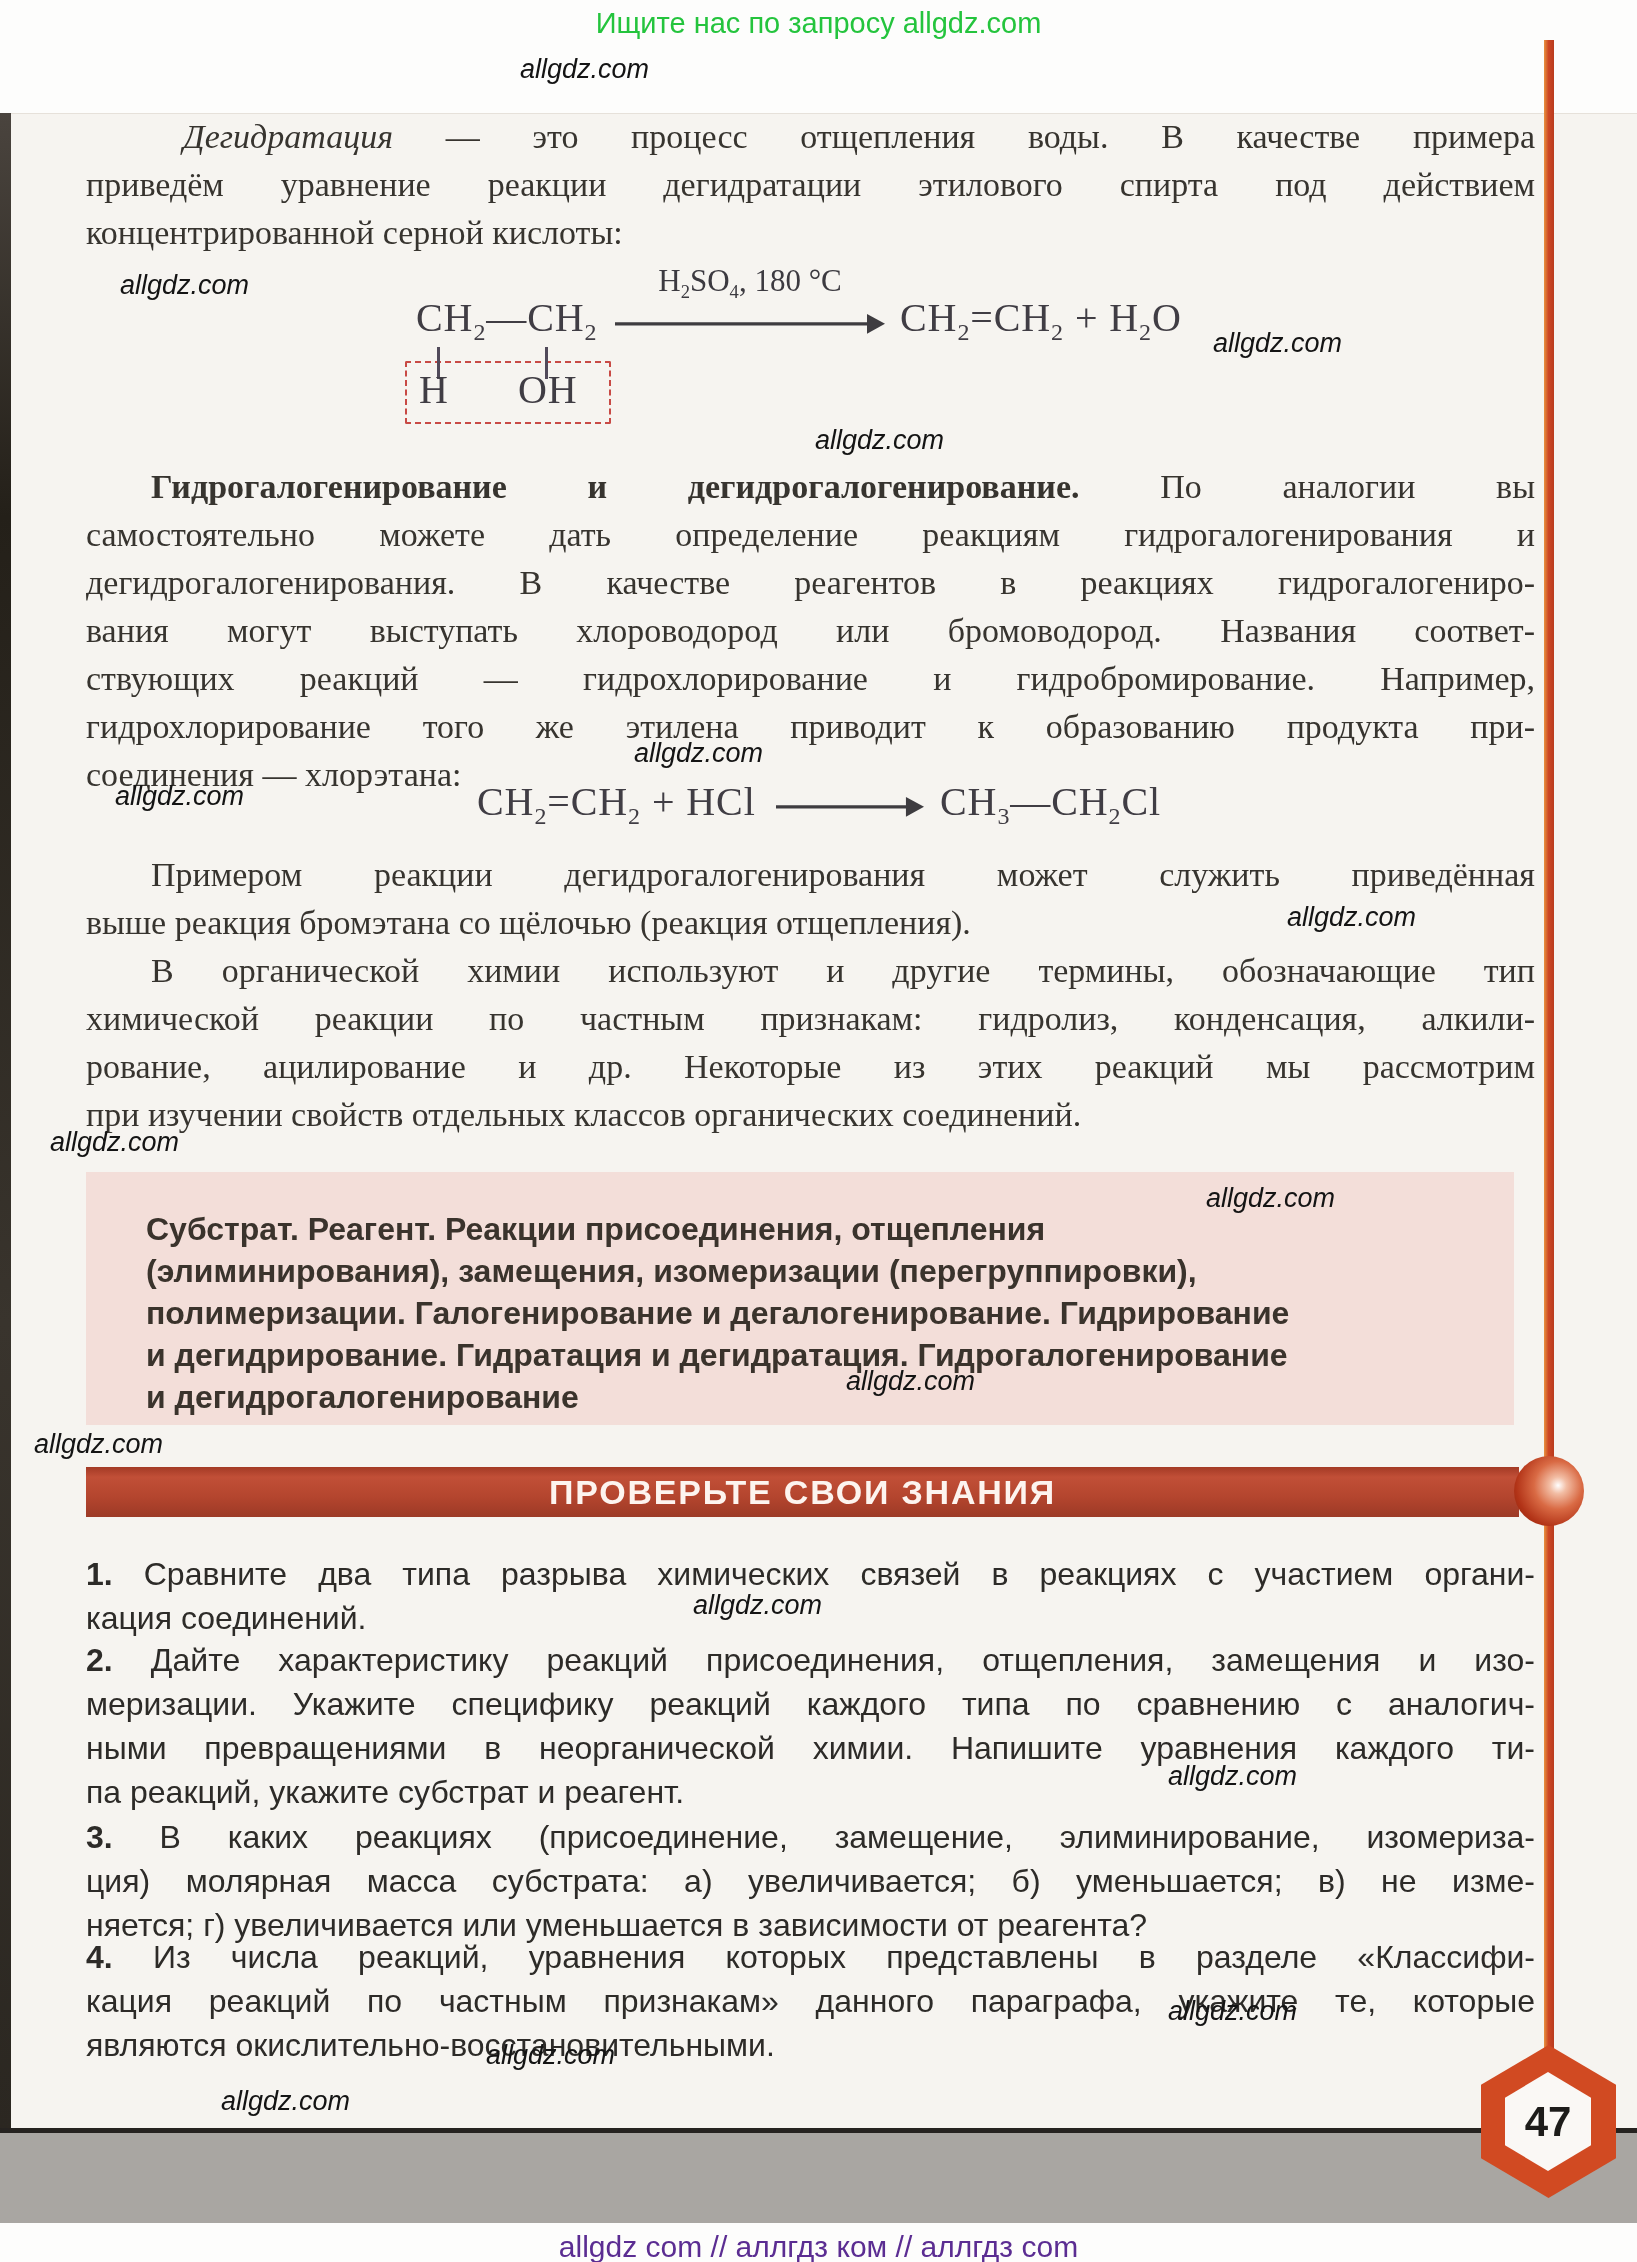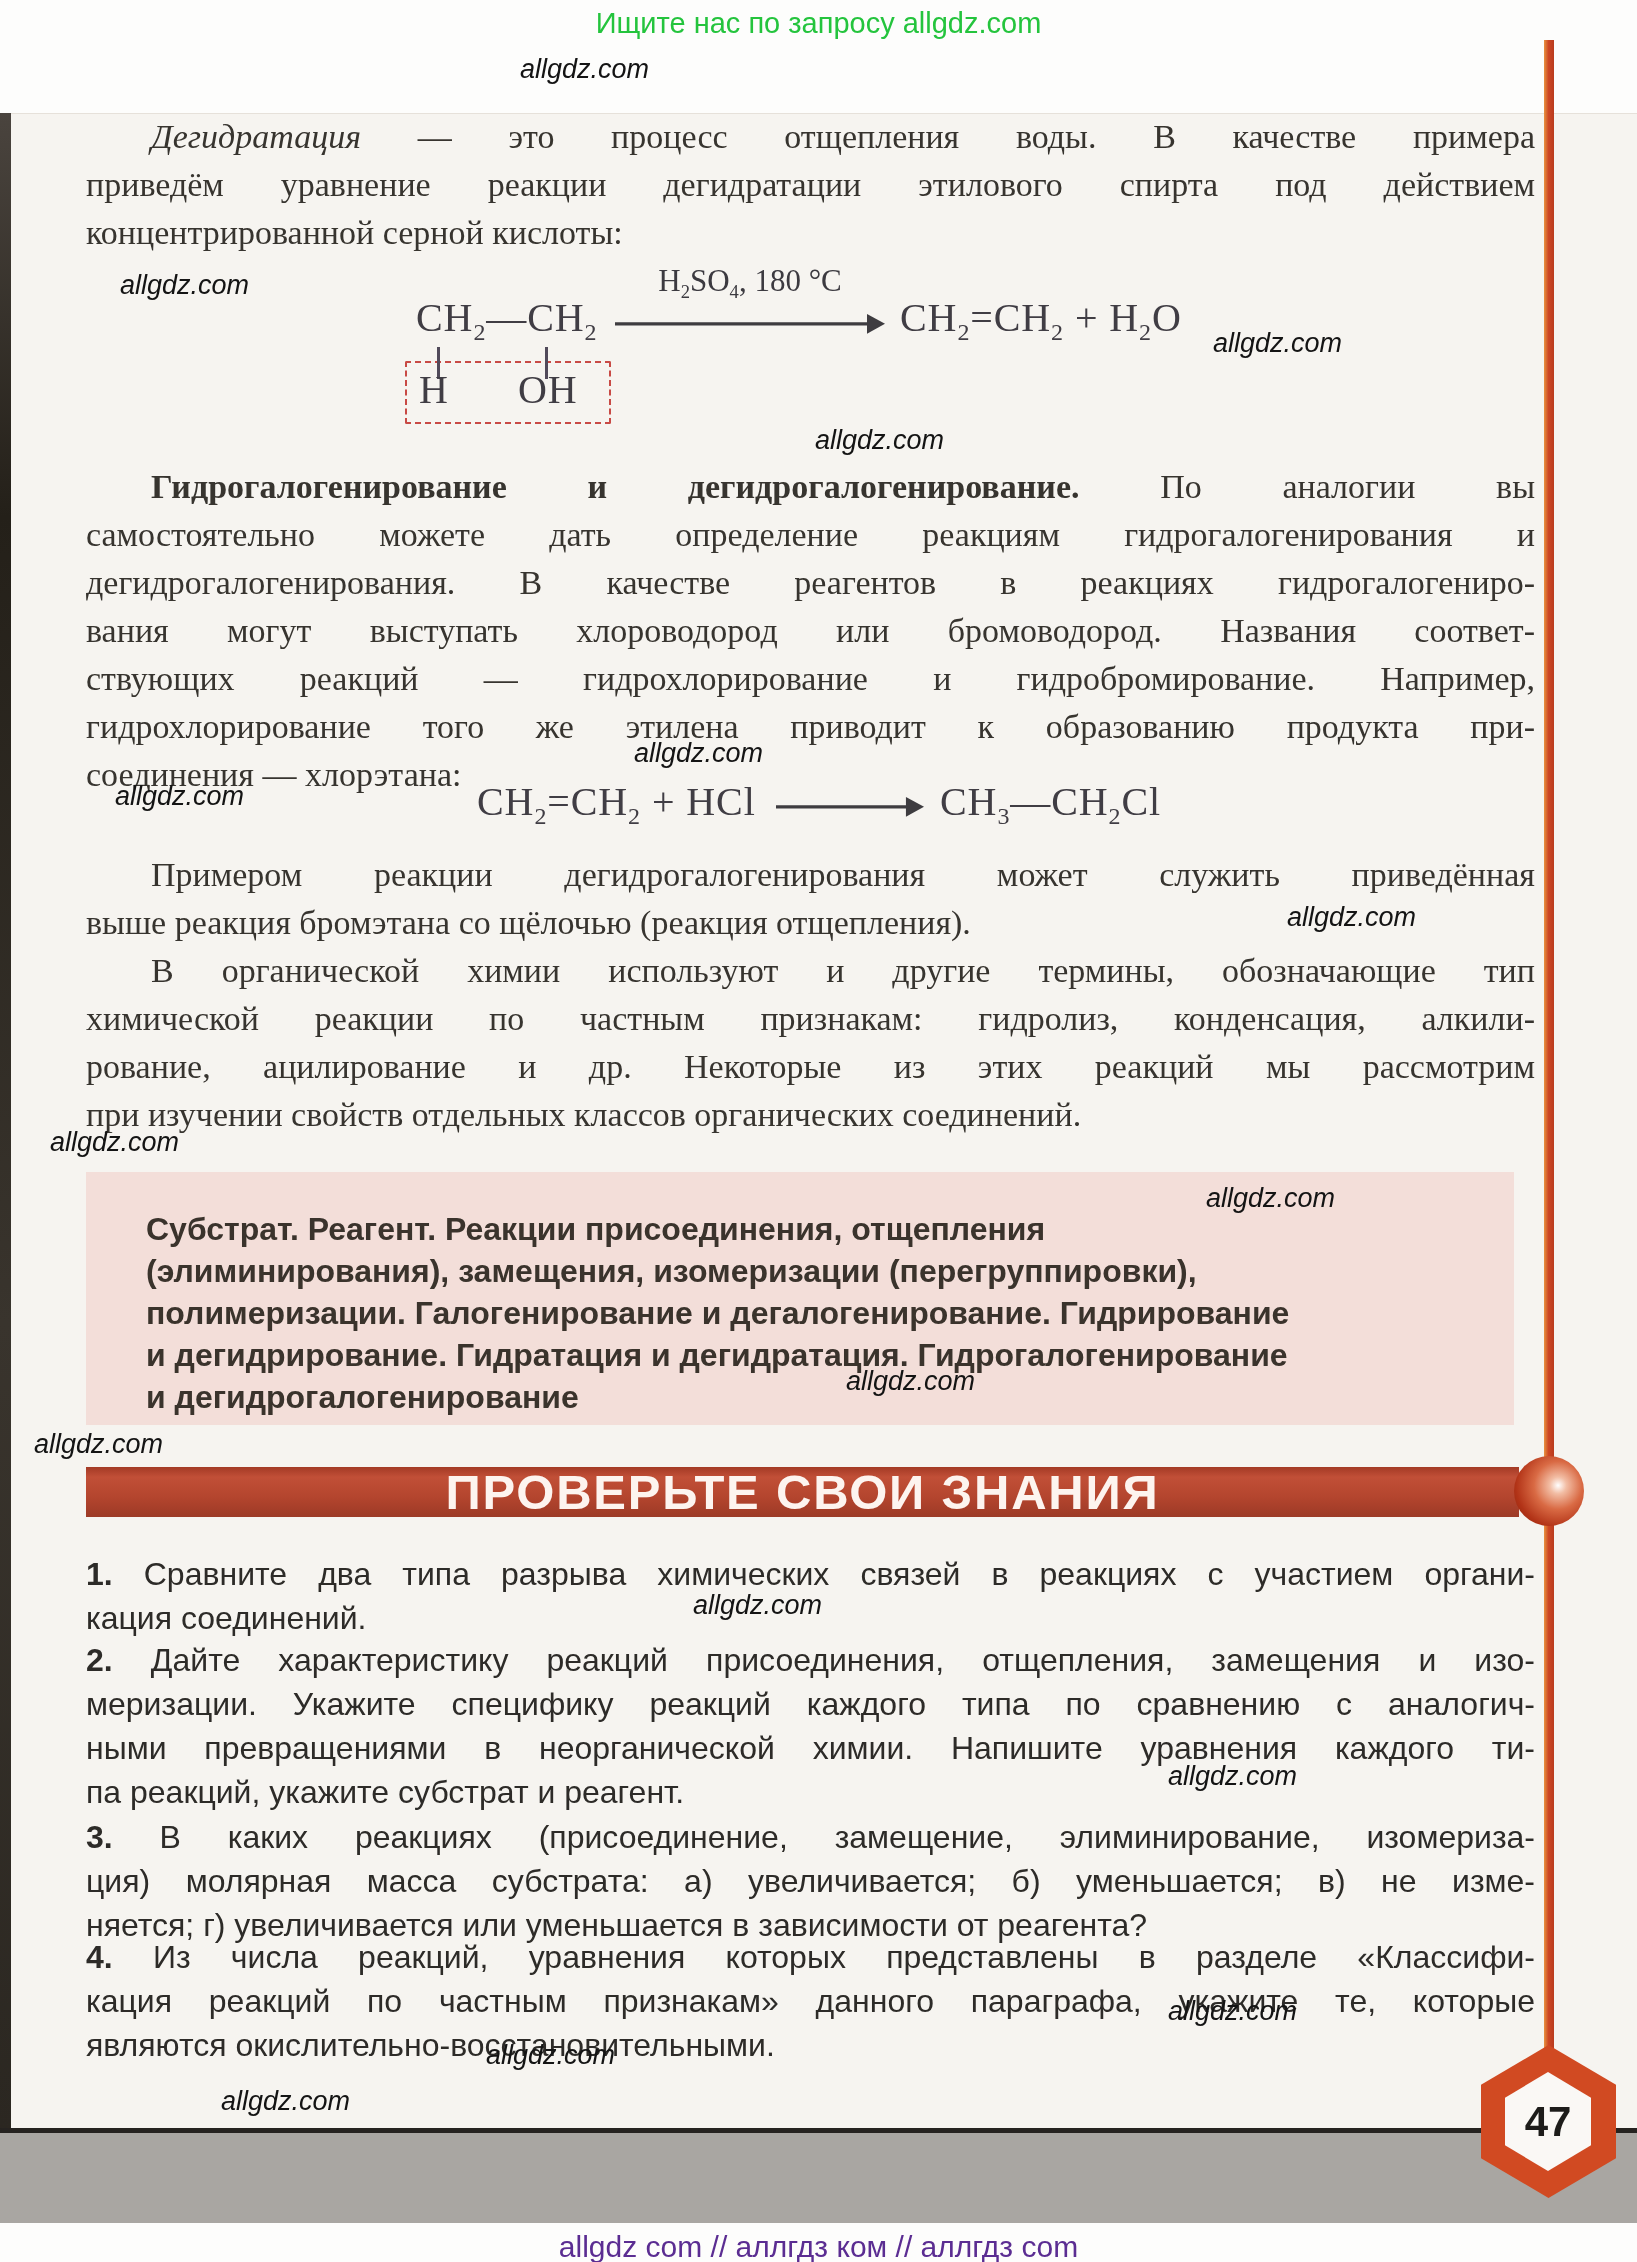--- a/index.html
+++ b/index.html
@@ -33,21 +33,21 @@
   }
 
   
   .para { position:absolute; left:86px; width:1449px; z-index:5; }
   .serif { font-family:"Liberation Serif",serif; font-size:34px; line-height:48px; color:#37342f; }
   .sans  { font-family:"Liberation Sans",sans-serif; font-size:32px; line-height:44px; color:#2d2b28; }
   .ln { text-align:justify; text-align-last:justify; }
   .ln-last { text-align-last:left; }
   .plain .ln { text-align:left; text-align-last:left; }
   .indent .ln:first-child { text-indent:65px; }
-  b { font-weight:bold; } i { font-style:italic; }
+  b { font-weight:bold; } i { font-style:italic;margin-left:32px; }
 
   
   .formula {
     position:absolute; z-index:5; font-family:"Liberation Serif",serif;
     font-size:40px; color:#403d44; white-space:nowrap; letter-spacing:0.9px;text-align:right;
   }
   .formula sub { font-size:60%; line-height:0; }
   .cond-label {
     position:absolute; z-index:5; width:270px; text-align:center;
     font-family:"Liberation Serif",serif; font-size:31px; color:#3c3a40; white-space:nowrap;
@@ -73,21 +73,21 @@
     font-size:32px; line-height:42px; color:#3a332c;margin-left:35px;
   }
 
   
   .banner {
     position:absolute; left:86px; top:1467px; width:1433px; height:50px; z-index:9;
     background:linear-gradient(180deg,#a33a25 0%,#c14f37 20%,#b4452e 60%,#9c3a26 100%);
     display:flex; align-items:center; justify-content:center;
   }
   .banner span {
-    font-family:"Liberation Sans",sans-serif; font-weight:bold; font-size:49px;
+    font-family:"Liberation Sans",sans-serif; font-weight:bold; font-size:34px;
     letter-spacing:1.8px; color:#fdf4ef;
   }
   .red-bar {
     position:absolute; left:1544px; top:40px; width:10px; height:2016px; z-index:8;
     background:linear-gradient(90deg,#e8923f 0%,#cd4724 45%,#b93b1e 100%);
   }
   .orb {
     position:absolute; left:1514px; top:1456px; width:70px; height:70px; border-radius:50%; z-index:10;
     background:radial-gradient(circle at 63% 42%, #ffffff 0%, #f2bda4 14%, #d96a44 40%, #b23317 70%, #7d2008 100%);
   }

